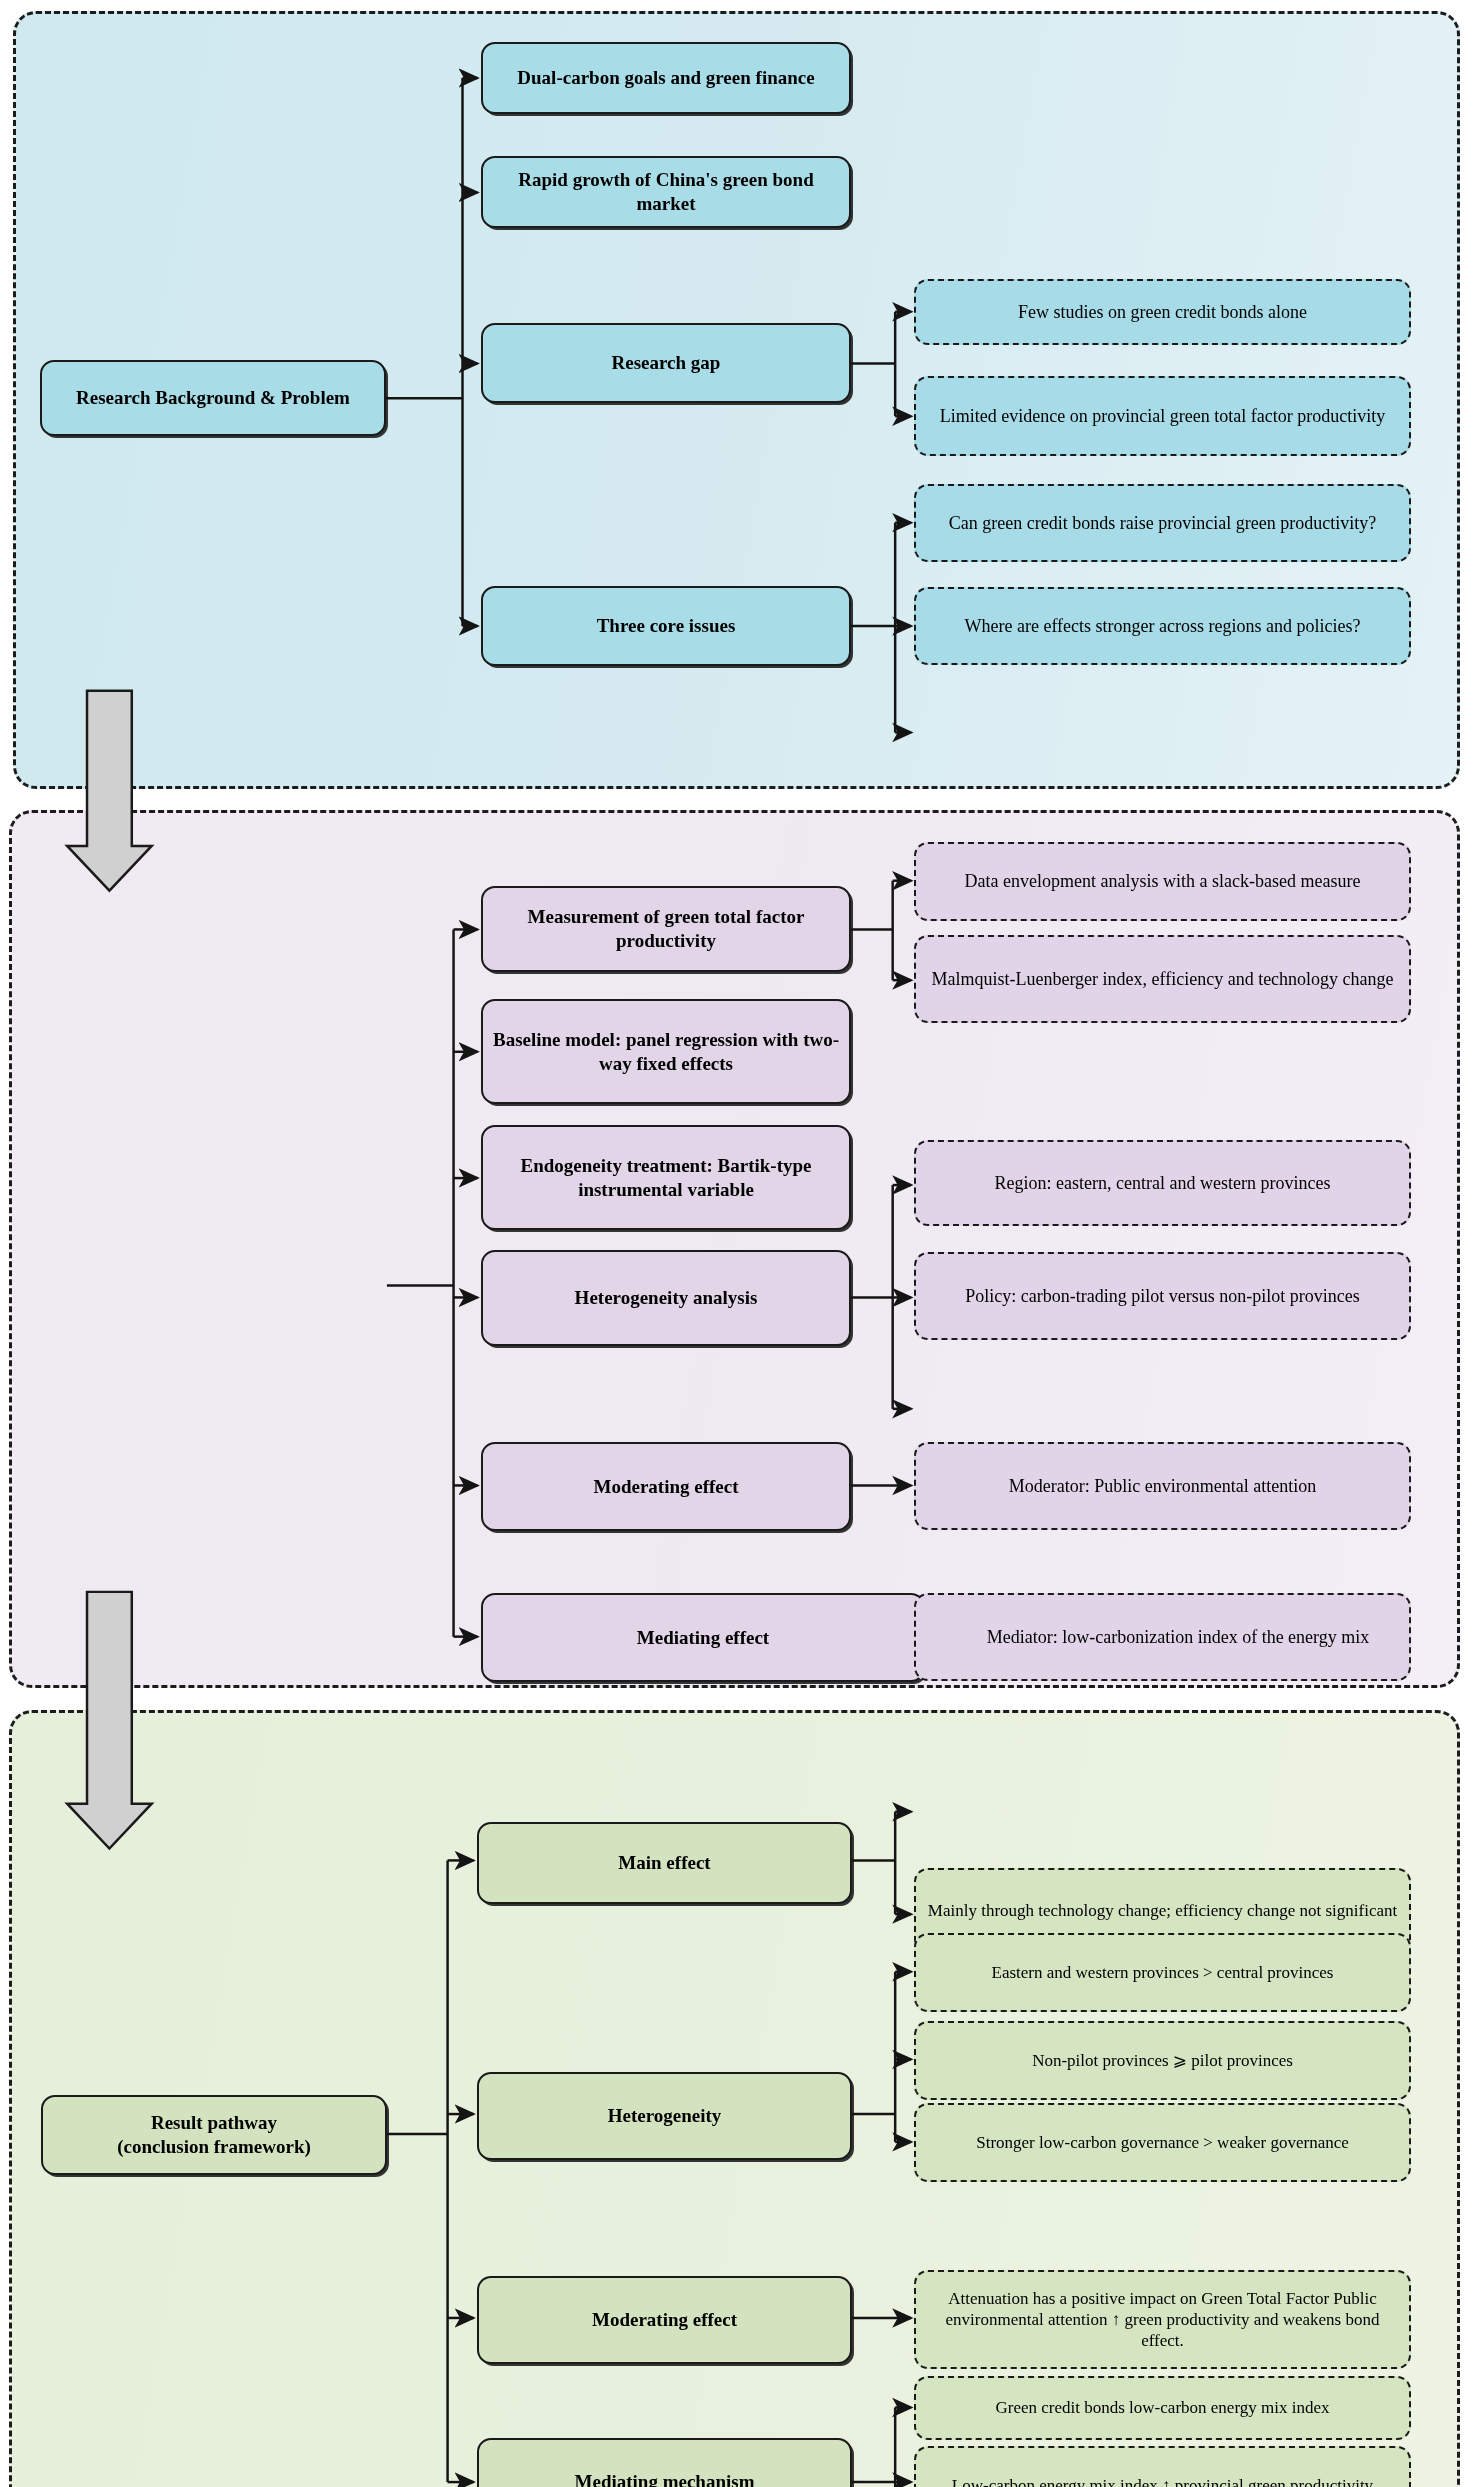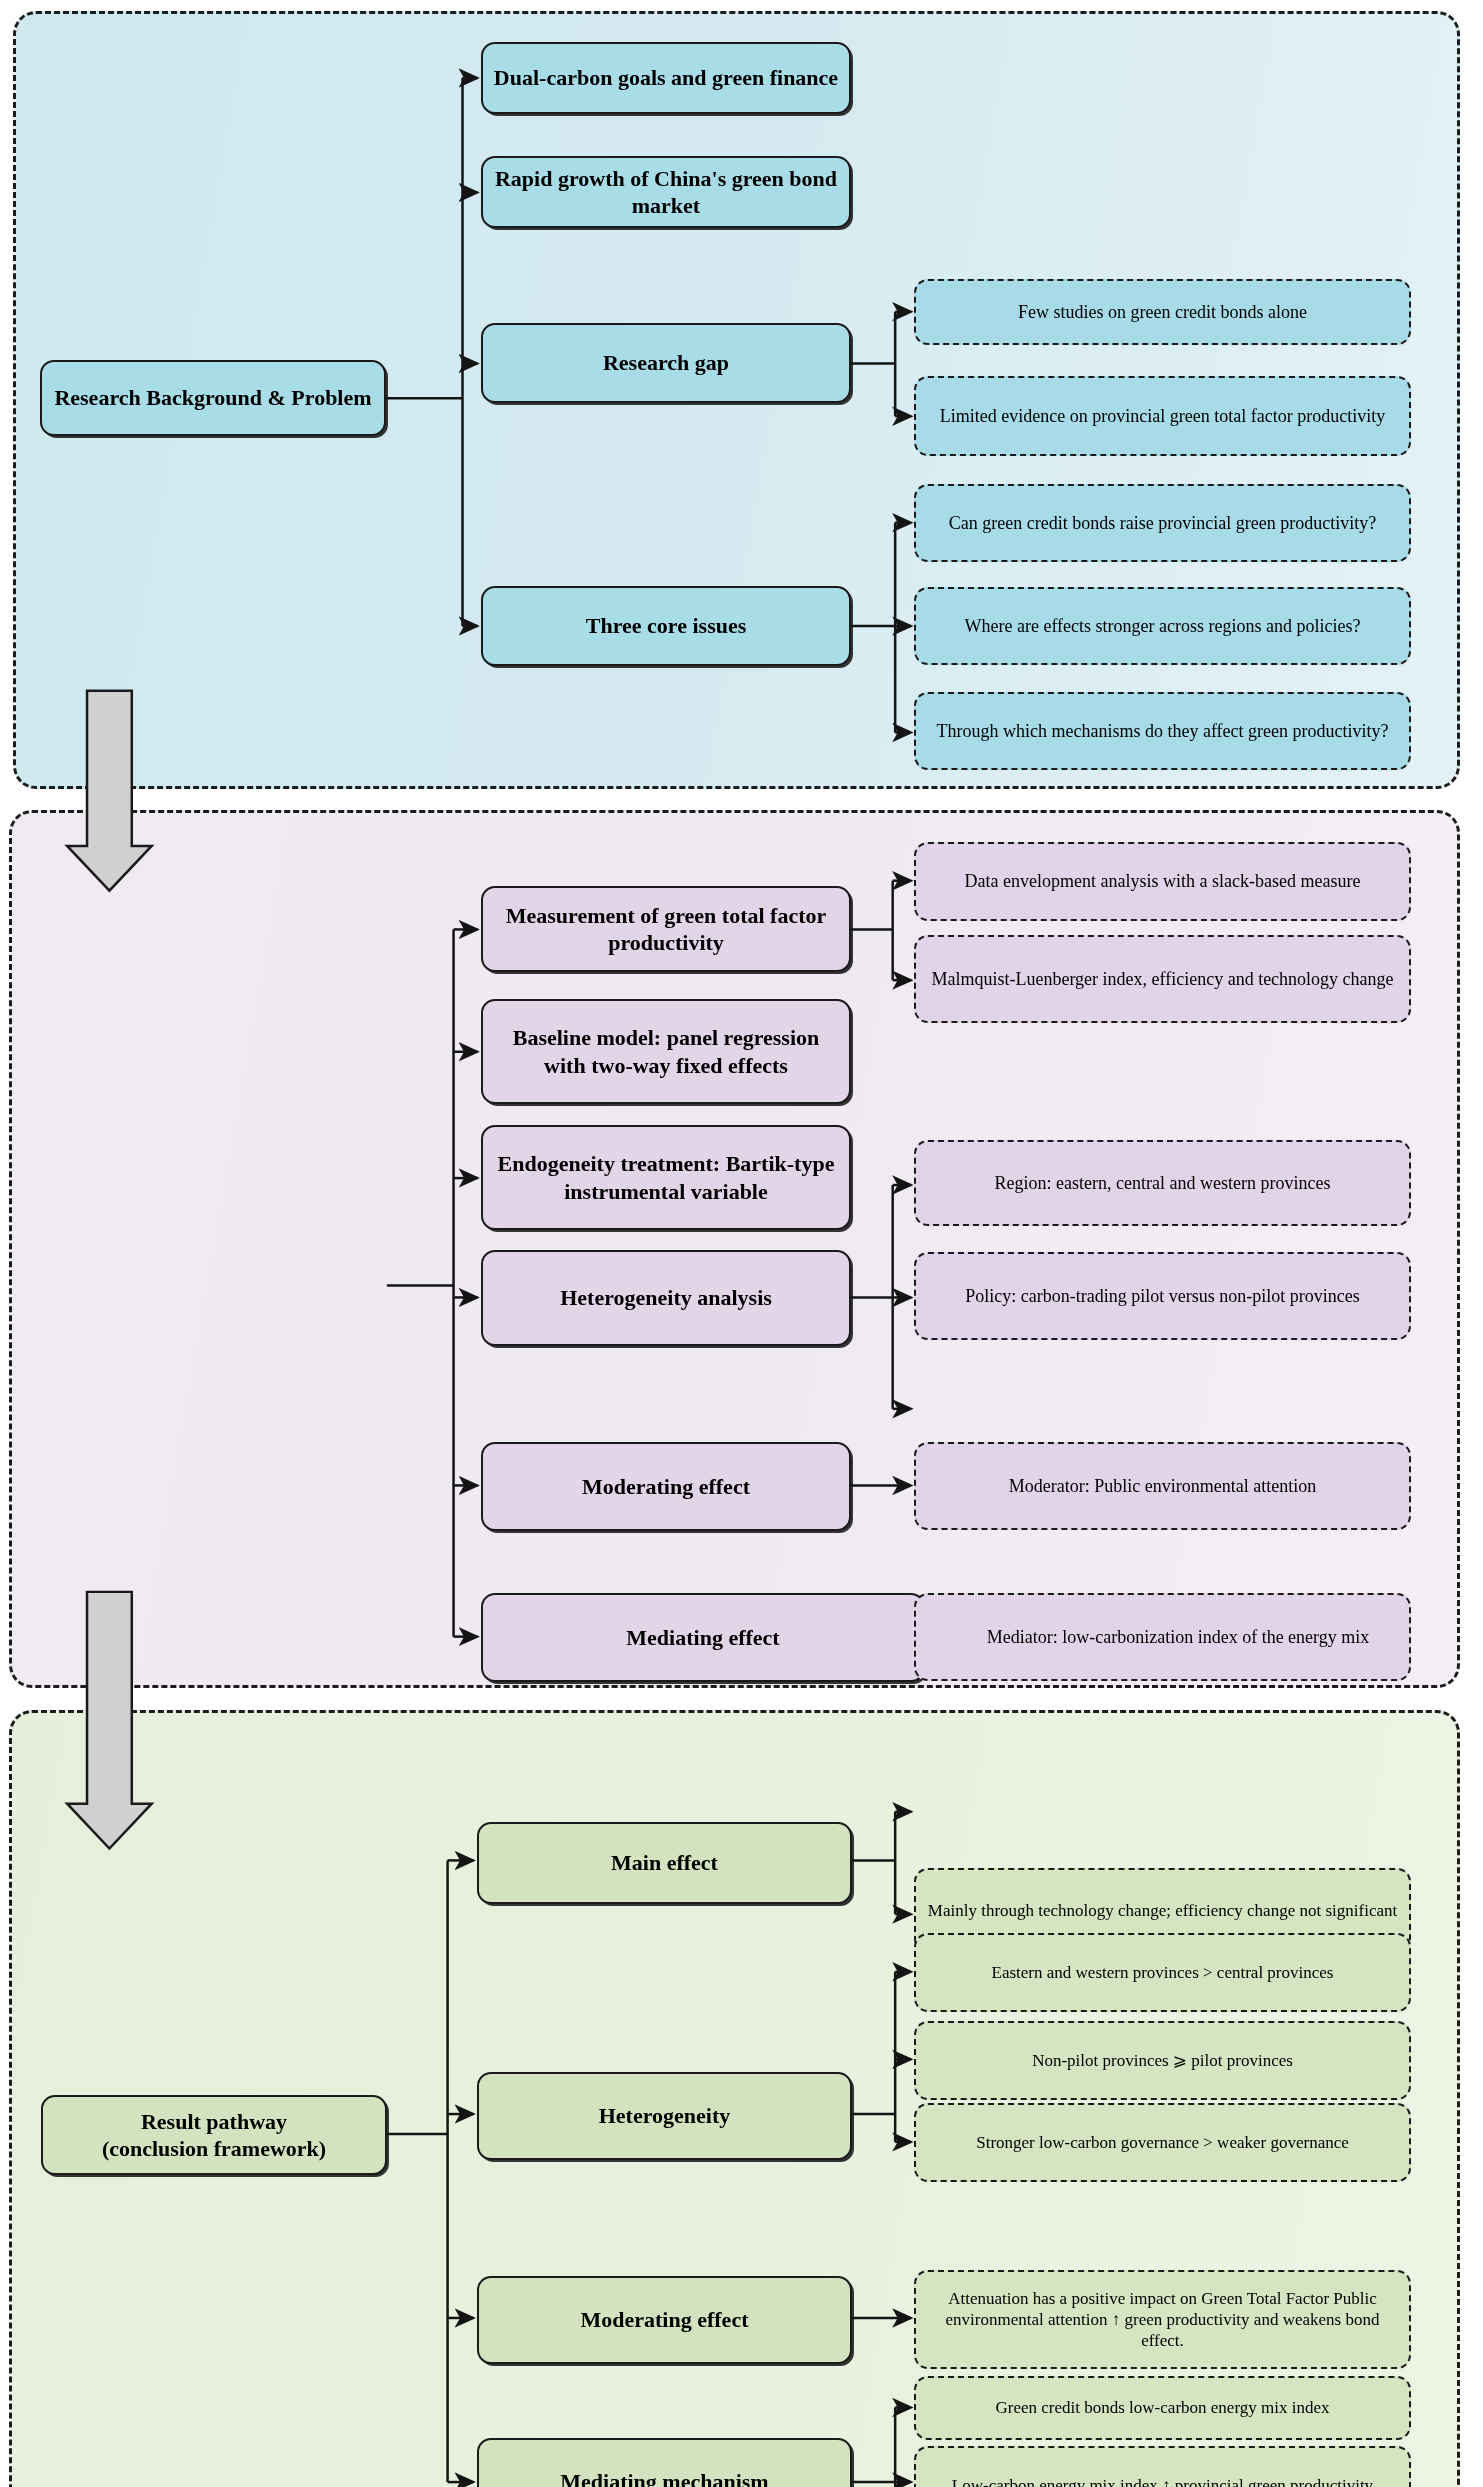--- a/index.html
+++ b/index.html
@@ -51,21 +51,21 @@
   }
   .blue  { background: #a8dde8; }
   .blueL { background: #a6dbe7; }
   .purp  { background: #e2d5e8; }
   .purpL { background: #e1d4e8; }
   .grn   { background: #d4e3bf; }
   .grnL  { background: #d5e4c1; }
 
   .f34 { font-size: 17px; }
   .f36 { font-size: 18px; }
-  .f38 { font-size: 22px; }
+  .f38 { font-size: 19px; }
 
   svg.links {
     position: absolute;
     left: 0; top: 0;
     width: 1483px; height: 2672px;
     pointer-events: none;
   }
   .ln { stroke: #141414; stroke-width: 5; fill: none; }
   .bigarrow { fill: #d0d0d0; stroke: #1a1a1a; stroke-width: 5; }
 </style>
@@ -169,21 +169,20 @@
   <div class="node solid blue f38" style="left:481px; top:586px; width:370px; height:80px;">Three core issues</div>
 
   <div class="node leaf blueL f36" style="left:914px; top:279px; width:497px; height:66px;">Few studies on green credit bonds alone</div>
 
   <div class="node leaf blueL f36" style="left:914px; top:376px; width:497px; height:80px;">Limited evidence on provincial green total factor productivity</div>
 
   <div class="node leaf blueL f36" style="left:914px; top:484px; width:497px; height:78px;">Can green credit bonds raise provincial green productivity?</div>
 
   <div class="node leaf blueL f36" style="left:914px; top:587px; width:497px; height:78px;">Where are effects stronger across regions and policies?</div>
 
-  <div class="node leaf blueL f36" style="left:914px; top:692px; width:497px; height:78px;">Through which mechanisms do they affect green productivity?</div>
 
 
   <div class="node solid purp f38" style="left:481px; top:886px; width:370px; height:86px;">Measurement of green total factor productivity</div>
 
   <div class="node solid purp f38" style="left:481px; top:999px; width:370px; height:105px;">Baseline model: panel regression with two-way fixed effects</div>
 
   <div class="node solid purp f38" style="left:481px; top:1125px; width:370px; height:105px;">Endogeneity treatment: Bartik-type instrumental variable</div>
 
   <div class="node solid purp f38" style="left:481px; top:1250px; width:370px; height:96px;">Heterogeneity analysis</div>
 

